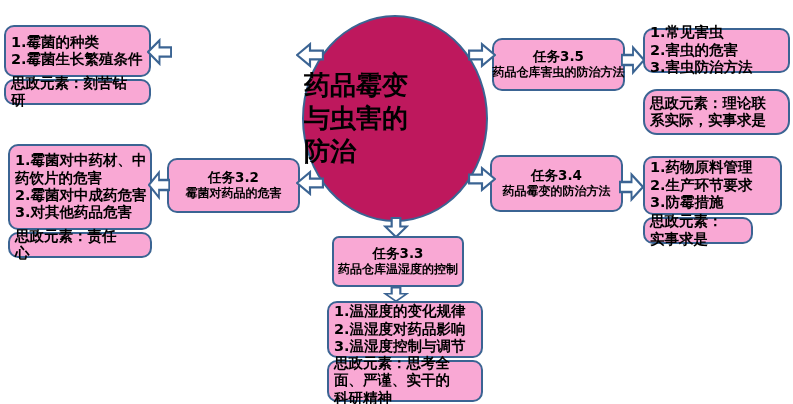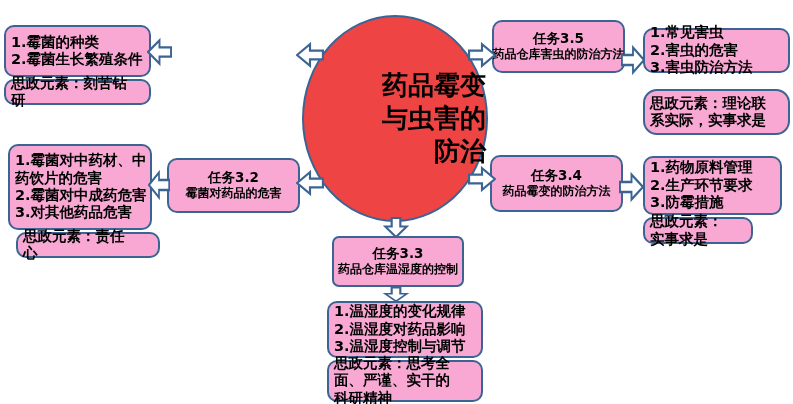--- a/index.html
+++ b/index.html
@@ -37,22 +37,22 @@
     padding:1px 20px 1px 5px;
     font-size:14.5px;line-height:1.2;
     text-align:left;
   }
   .ellipse{
     position:absolute;
     left:302px;top:15px;width:186px;height:207px;
     box-sizing:border-box;
     border:2px solid #3B6493;
     border-radius:50%;
-    background:#ef4444;
-    display:flex;flex-direction:column;justify-content:center;align-items:flex-end;
+    background:#be185d;
+    display:flex;flex-direction:column;justify-content:center;align-items:flex-start;
     z-index:1;
   }
   .center-line{font-size:26px;line-height:33px;text-align:center;}
   .arrow{position:absolute;z-index:3;}
   .arrow svg{display:block;width:100%;height:100%;}
 </style>
 </head>
 <body>
 
 <div id="canvas">
@@ -62,41 +62,41 @@
     <div class="center-line">与虫害的</div>
     <div class="center-line">防治</div>
   </div>
 
   <div class="box detail" style="left:4px;top:25px;width:147px;height:52px;">
     <div>1.霉菌的种类</div>
     <div>2.霉菌生长繁殖条件</div>
   </div>
   <div class="box ideology" style="left:4px;top:79px;width:147px;height:26px;">思政元素：刻苦钻研</div>
 
-  <div class="box task" style="left:492px;top:20px;width:133px;height:53px;">
+  <div class="box task" style="left:492px;top:38px;width:133px;height:53px;">
     <div class="task-num">任务3.5</div>
     <div class="task-name">药品仓库害虫的防治方法</div>
   </div>
   <div class="box detail" style="left:643px;top:28px;width:147px;height:45px;">
     <div>1.常见害虫</div>
     <div>2.害虫的危害</div>
     <div>3.害虫防治方法</div>
   </div>
   <div class="box ideology" style="left:643px;top:89px;width:147px;height:46px;border-radius:14px;">思政元素：理论联系实际，实事求是</div>
 
   <div class="box task" style="left:167px;top:158px;width:133px;height:55px;">
     <div class="task-num">任务3.2</div>
     <div class="task-name">霉菌对药品的危害</div>
   </div>
   <div class="box detail" style="left:8px;top:144px;width:144px;height:86px;">
     <div>1.霉菌对中药材、中药饮片的危害</div>
     <div>2.霉菌对中成药危害</div>
     <div>3.对其他药品危害</div>
   </div>
-  <div class="box ideology" style="left:16px;top:232px;width:144px;height:26px;">思政元素：责任心</div>
+  <div class="box ideology" style="left:8px;top:232px;width:144px;height:26px;">思政元素：责任心</div>
 
   <div class="box task" style="left:490px;top:155px;width:133px;height:57px;">
     <div class="task-num">任务3.4</div>
     <div class="task-name">药品霉变的防治方法</div>
   </div>
   <div class="box detail" style="left:643px;top:156px;width:139px;height:59px;">
     <div>1.药物原料管理</div>
     <div>2.生产环节要求</div>
     <div>3.防霉措施</div>
   </div>

